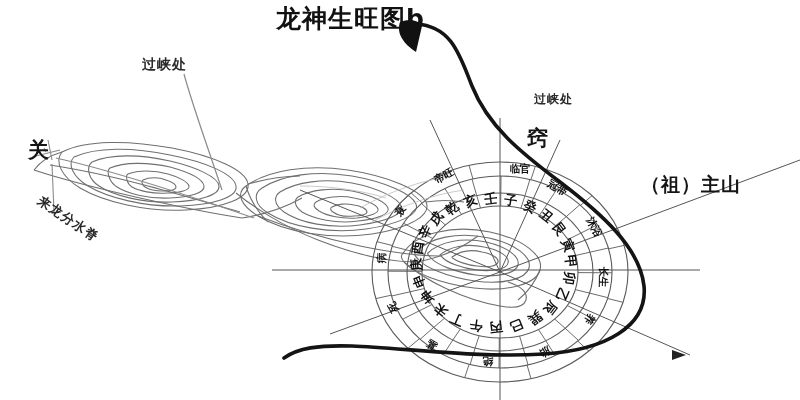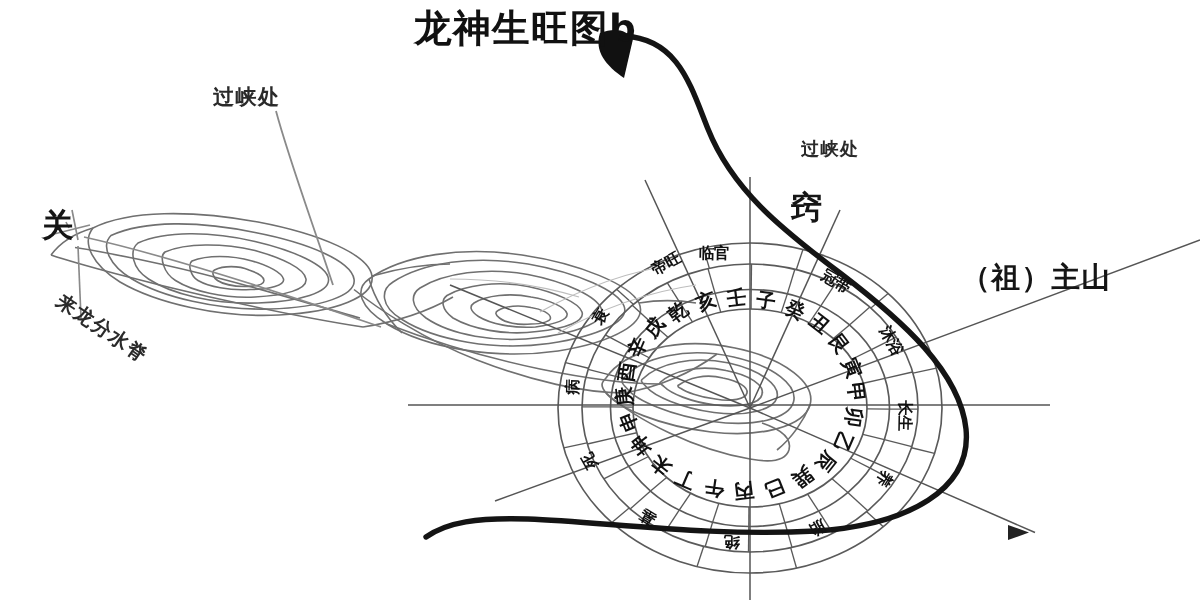--- a/index.html
+++ b/index.html
@@ -274,21 +274,21 @@
       <div class="ring-cell ring-inner-txt" style="left: 431.317px; top: 315.932px; transform: translate(-50%, -50%) rotate(-127deg);">坤</div>
       <div class="ring-cell ring-inner-txt" style="left: 420.262px; top: 299.346px; transform: translate(-50%, -50%) rotate(-112deg);">申</div>
       <div class="ring-cell ring-inner-txt" style="left: 414.641px; top: 280.896px; transform: translate(-50%, -50%) rotate(-97deg);">庚</div>
       <div class="ring-cell ring-inner-txt" style="left: 414.837px; top: 261.84px; transform: translate(-50%, -50%) rotate(-82deg);">酉</div>
       <div class="ring-cell ring-inner-txt" style="left: 420.837px; top: 243.477px; transform: translate(-50%, -50%) rotate(-67deg);">辛</div>
       <div class="ring-cell ring-inner-txt" style="left: 432.231px; top: 227.057px; transform: translate(-50%, -50%) rotate(-52deg);">戌</div>
       <div class="ring-cell ring-inner-txt" style="left: 448.244px; top: 213.7px; transform: translate(-50%, -50%) rotate(-37deg);">乾</div>
       <div class="ring-cell ring-inner-txt" style="left: 467.784px; top: 204.316px; transform: translate(-50%, -50%) rotate(-22deg);">亥</div>
     </div>
   <div id="ring-outer-labels">
-      <div class="ring-cell ring-outer-txt" style="left: 476px; top: 169.016px; transform: translate(-50%, -50%) rotate(1deg); font-family: Liberation Serif, serif;">临官</div>
+      <div class="ring-cell ring-outer-txt" style="left: 520px; top: 169.016px; transform: translate(-50%, -50%) rotate(1deg); font-family: Liberation Serif, serif;">临官</div>
       <div class="ring-cell ring-outer-txt" style="left: 561.805px; top: 183.712px; transform: translate(-50%, -50%) rotate(31deg);">冠带</div>
       <div class="ring-cell ring-outer-txt" style="left: 604.954px; top: 222.065px; transform: translate(-50%, -50%) rotate(61deg);">沐浴</div>
       <div class="ring-cell ring-outer-txt" style="left: 619.982px; top: 273.798px; transform: translate(-50%, -50%) rotate(-269deg);">长生</div>
       <div class="ring-cell ring-outer-txt" style="left: 602.86px; top: 325.049px; transform: translate(-50%, -50%) rotate(-239deg);">养</div>
       <div class="ring-cell ring-outer-txt" style="left: 558.177px; top: 362.086px; transform: translate(-50%, -50%) rotate(-209deg);">胎</div>
       <div class="ring-cell ring-outer-txt" style="left: 497.906px; top: 374.984px; transform: translate(-50%, -50%) rotate(-179deg);">绝</div>
       <div class="ring-cell ring-outer-txt" style="left: 438.195px; top: 360.288px; transform: translate(-50%, -50%) rotate(-149deg);">墓</div>
       <div class="ring-cell ring-outer-txt" style="left: 395.046px; top: 321.935px; transform: translate(-50%, -50%) rotate(-119deg);">死</div>
       <div class="ring-cell ring-outer-txt" style="left: 380.018px; top: 270.202px; transform: translate(-50%, -50%) rotate(-89deg);">病</div>
       <div class="ring-cell ring-outer-txt" style="left: 397.14px; top: 218.951px; transform: translate(-50%, -50%) rotate(-59deg);">衰</div>

